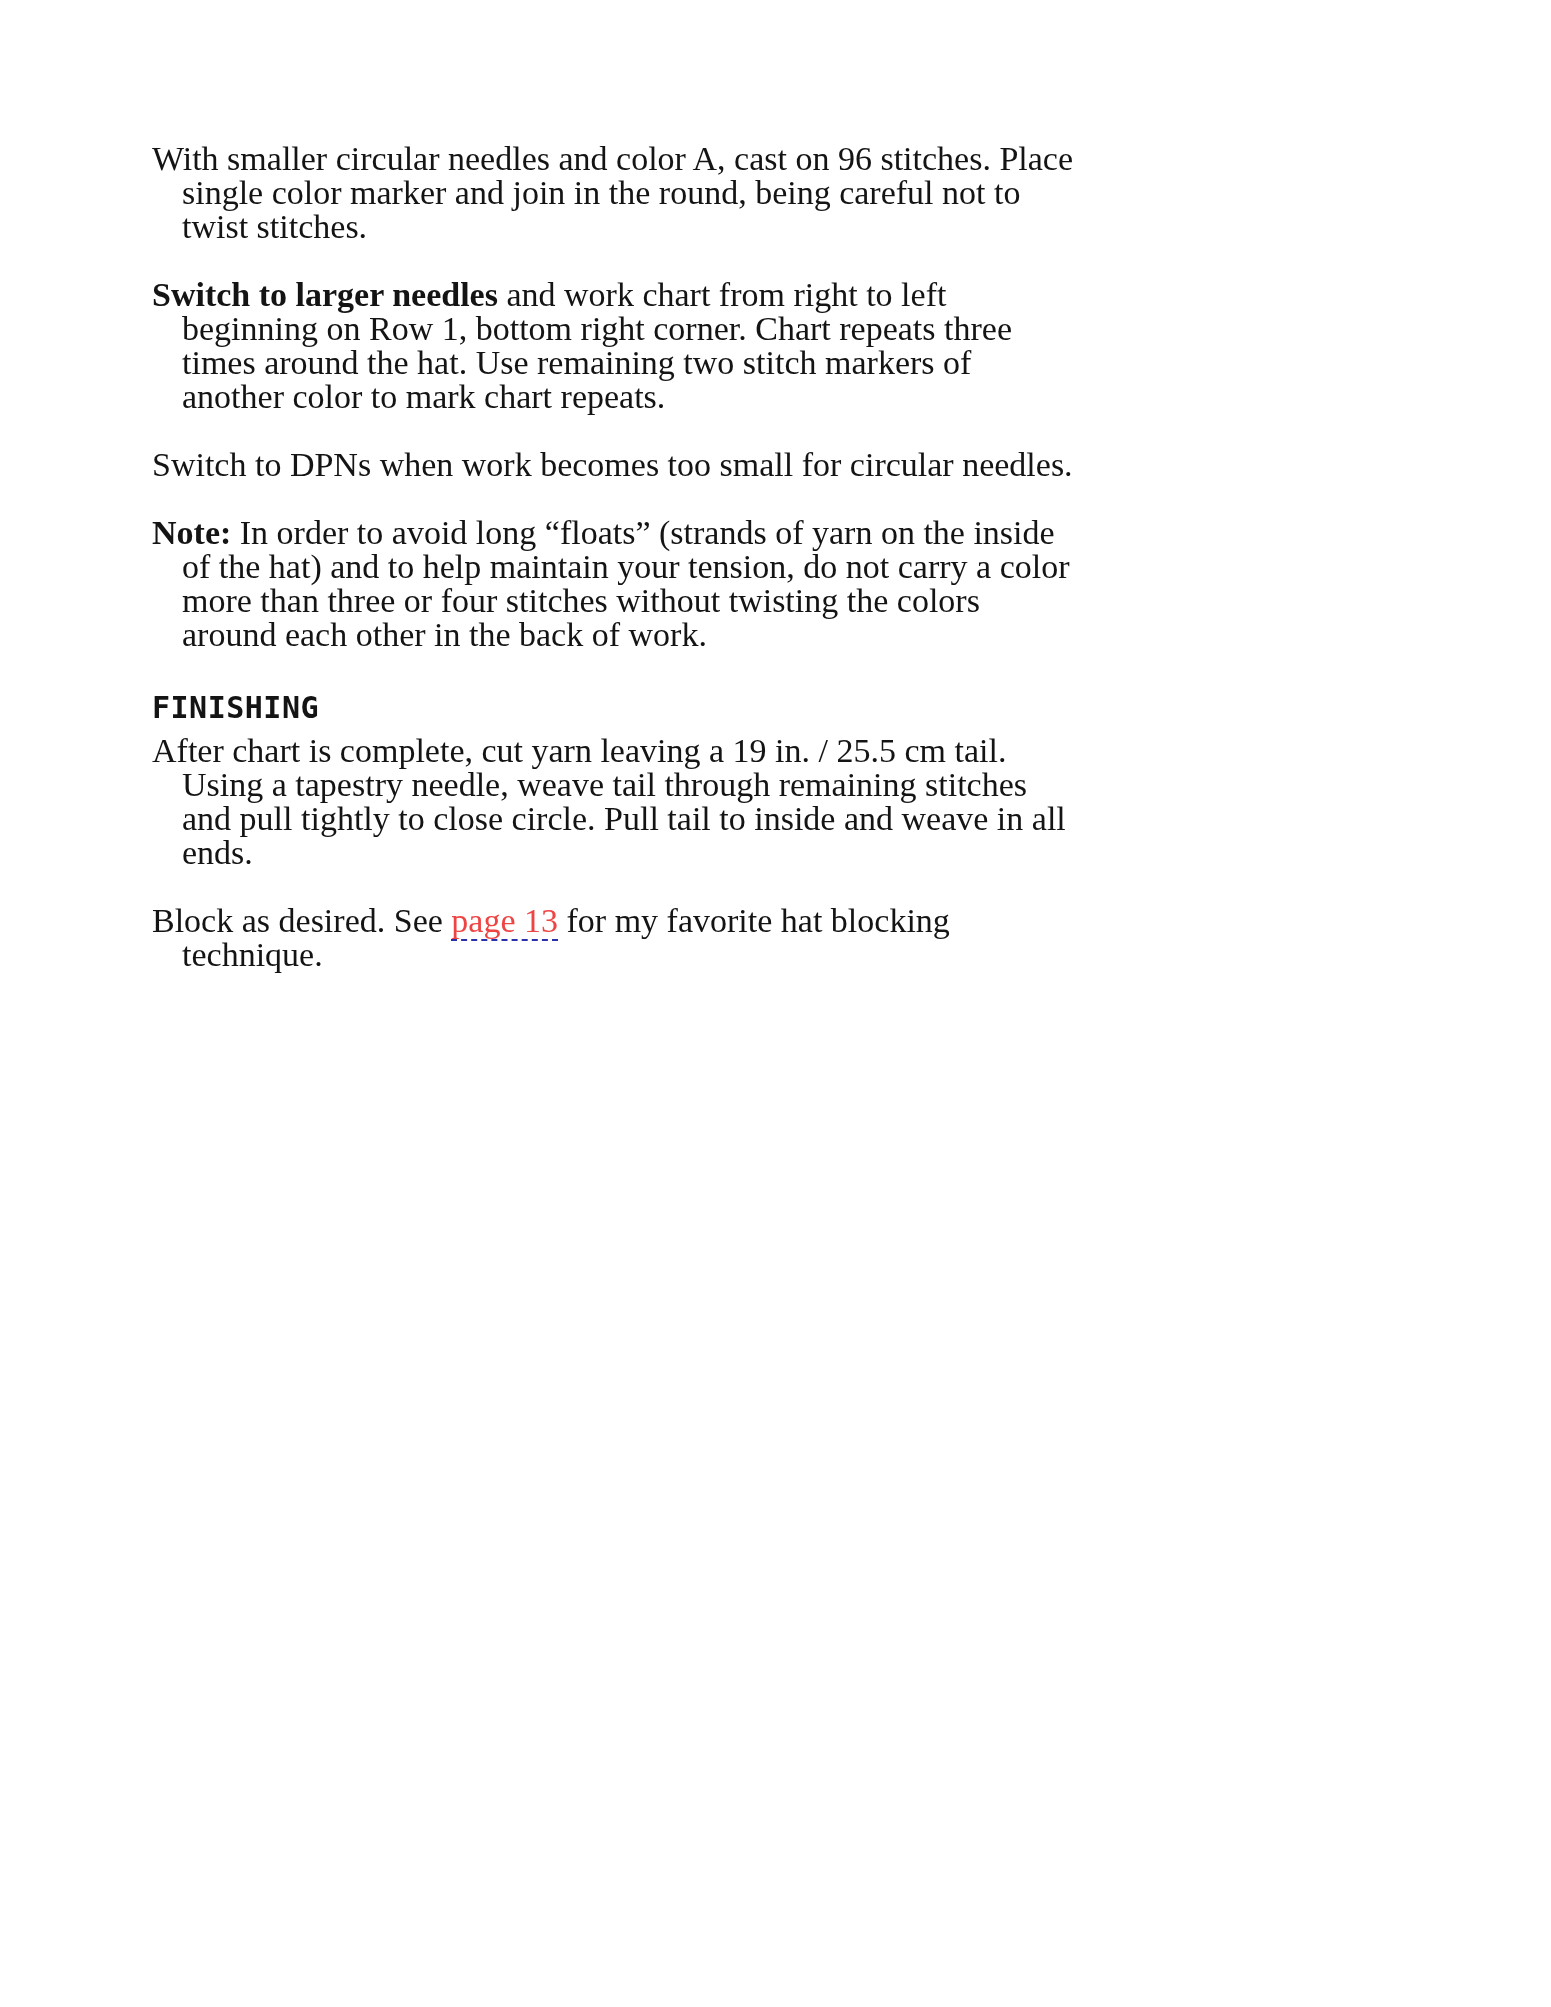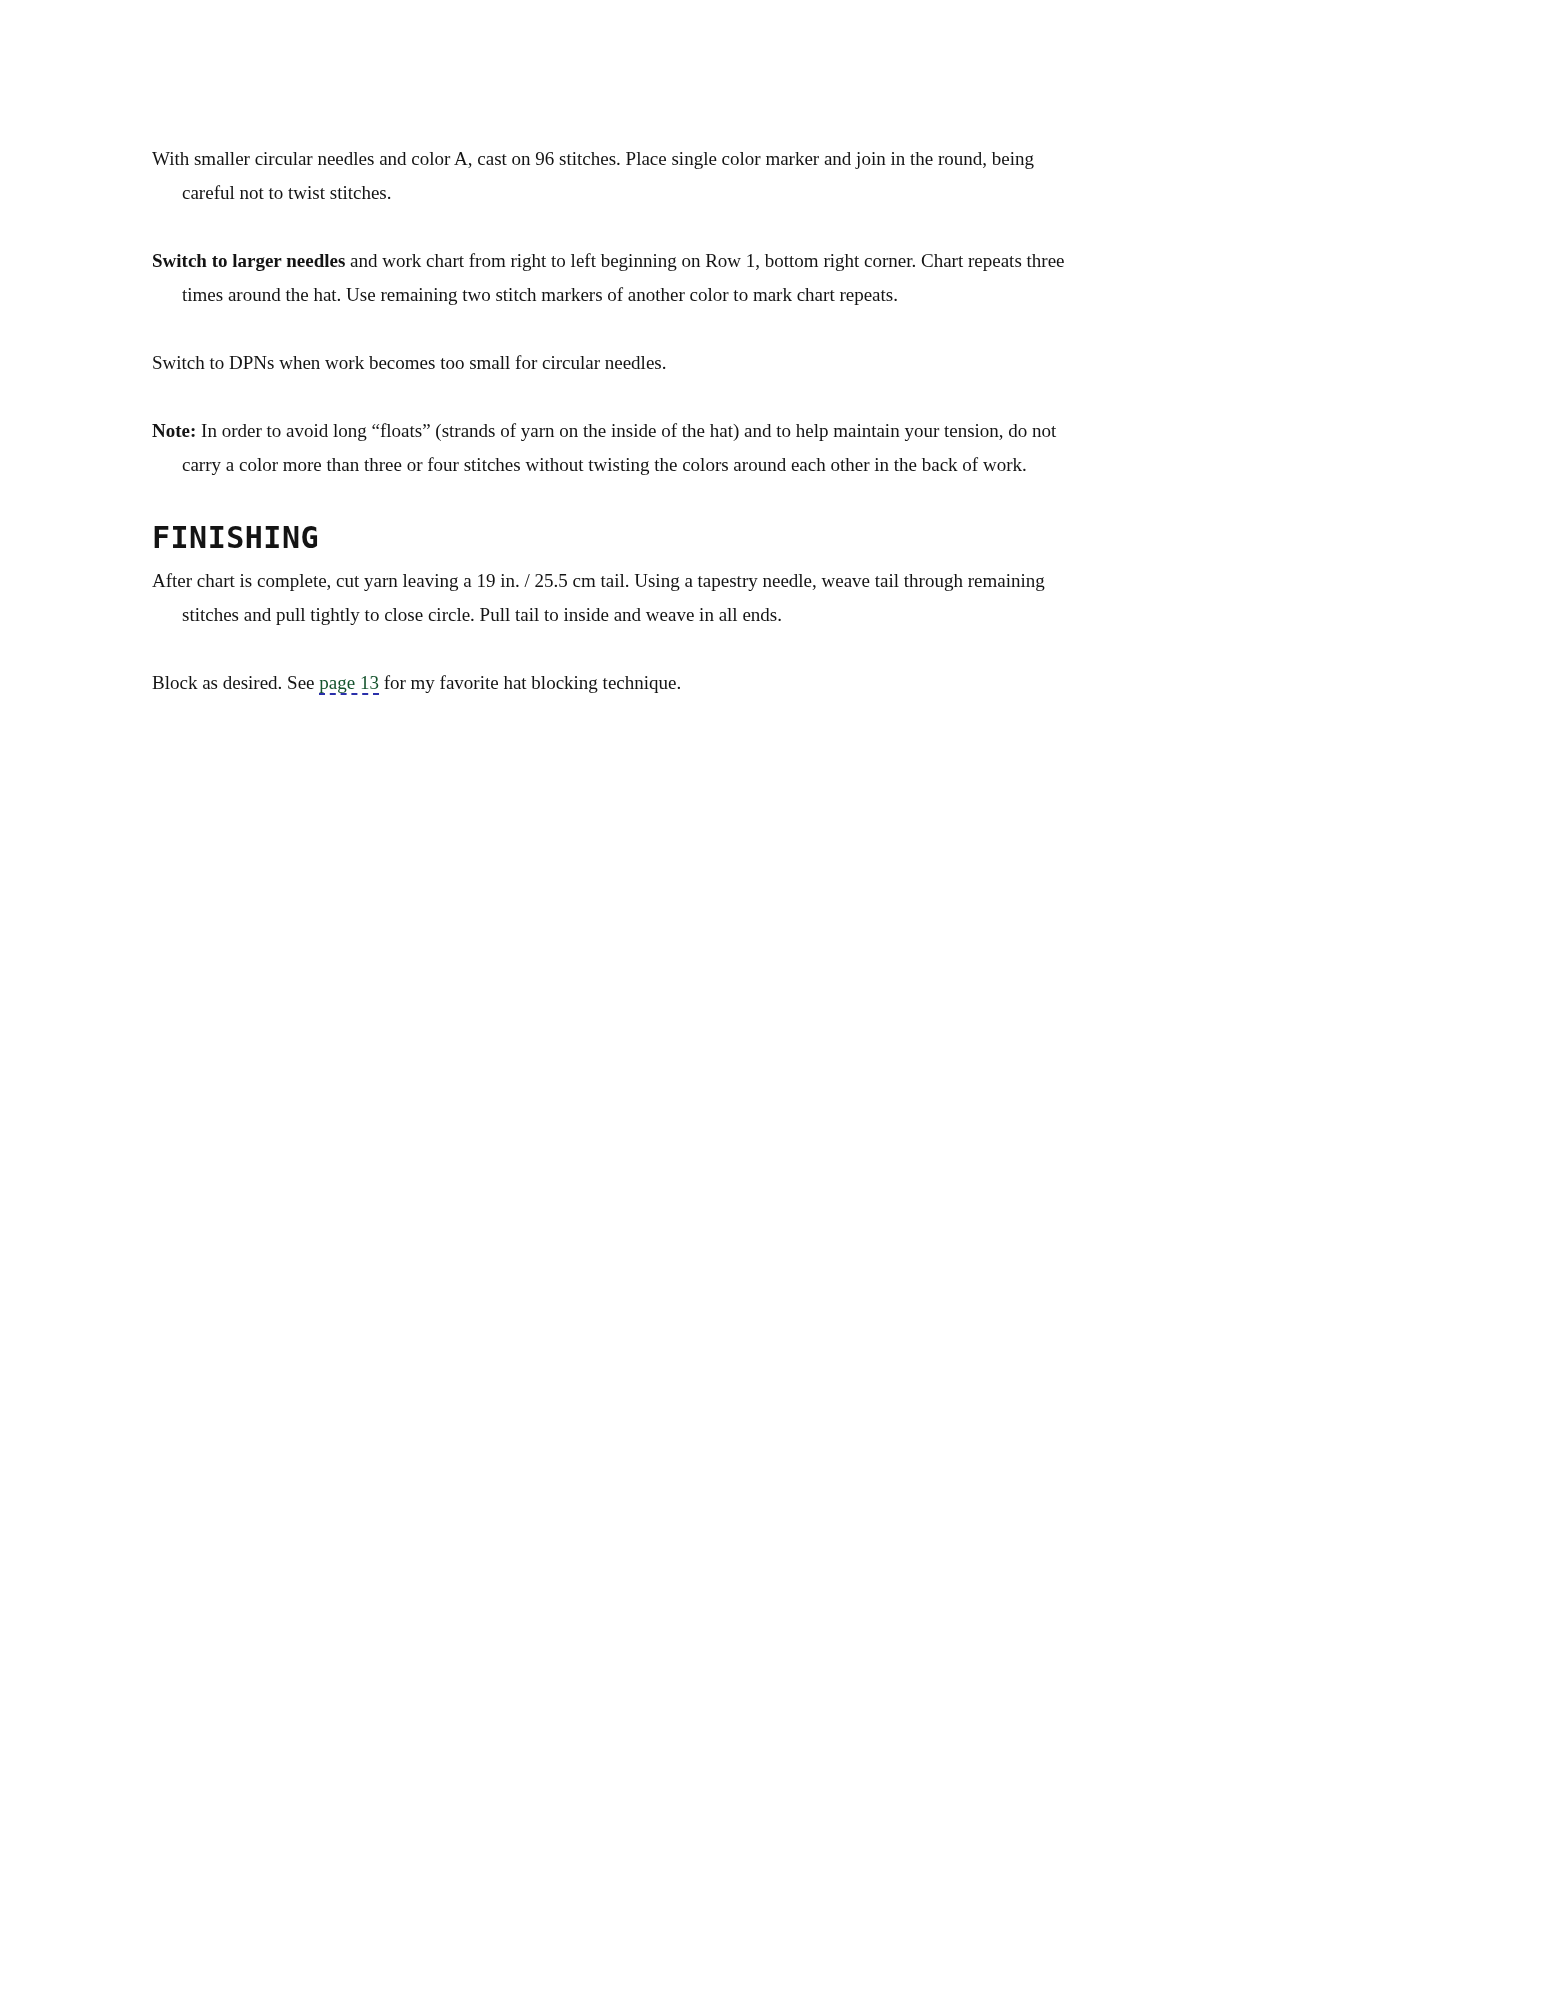--- a/index.html
+++ b/index.html
@@ -13,21 +13,21 @@
     font-family: "Liberation Serif", "DejaVu Serif", serif;
     color: #141414;
     position: relative;
   }
   .page {
     box-sizing: border-box;
     padding: 142px 0 0 152px;
     width: 1080px;
   }
   .para {
-    font-size: 19px;
+    font-size: 34px;
     line-height: 34px;
     margin: 0 0 34px 0;
     max-width: 912px;
   }
   .hang {
     padding-left: 30px;
     text-indent: -30px;
   }
   .tight {
     margin-bottom: 0;
@@ -36,21 +36,21 @@
   .bi { font-weight: bold; }
   .heading {
     font-family: "DejaVu Sans Mono", "Liberation Mono", monospace;
     font-weight: bold;
     font-size: 30px;
     line-height: 36px;
     margin: 38px 0 8px 0;
     letter-spacing: 0.5px;
   }
   a.doc-link {
-    color: #14532d;
+    color: #ef4444;
     text-decoration: none;
     border-bottom: 2px dashed #2a2faa;
     cursor: pointer;
   }
 </style>
 </head>
 <body>
 
 <div class="page">
 

